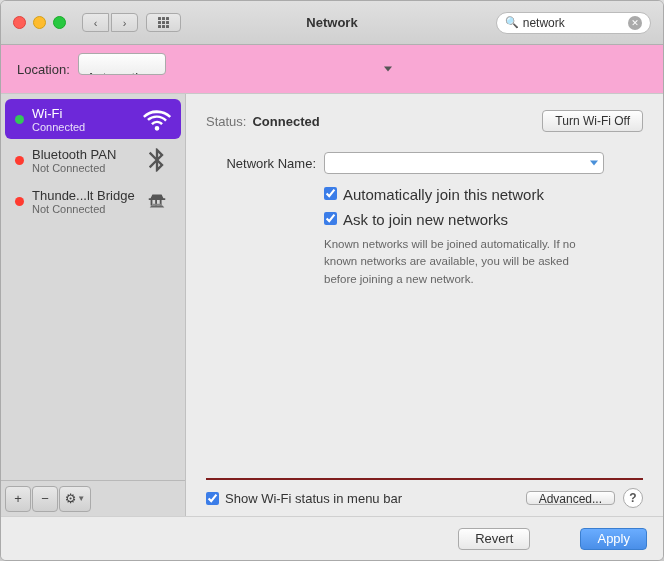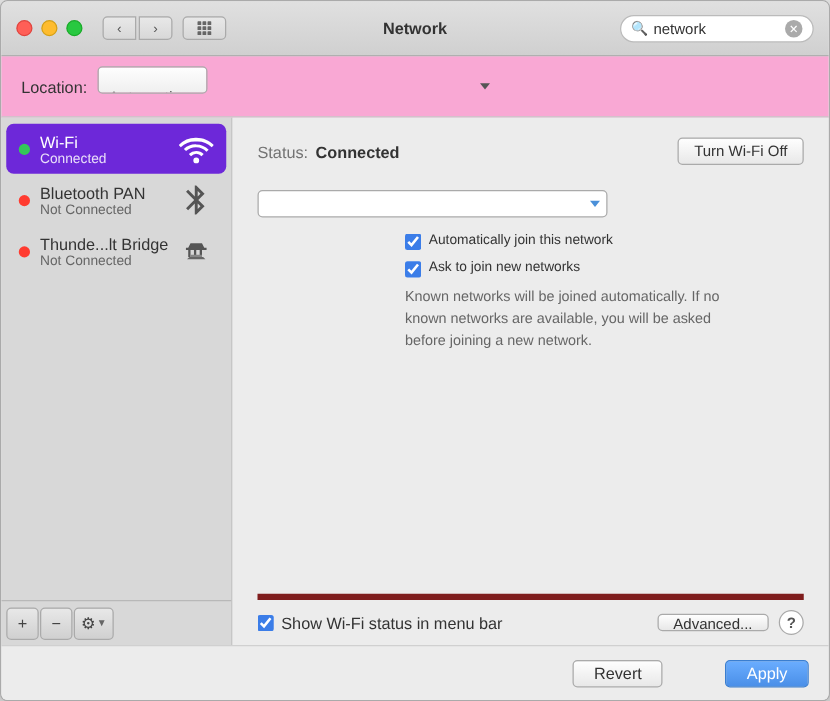--- a/index.html
+++ b/index.html
@@ -352,41 +352,41 @@
       margin-bottom: 8px;
       padding-left: 118px;
     }
     .checkbox-row input[type="checkbox"] {
       margin-right: 6px;
       margin-top: 1px;
       cursor: pointer;
       accent-color: #3b7de8;
     }
     .checkbox-label {
-      font-size: 11px;
+      font-size: 15px;
       color: #333;
     }
 
     .help-text {
       padding-left: 118px;
       font-size: 11.5px;
       color: #666;
       line-height: 1.5;
       max-width: 380px;
       margin-bottom: 16px;
     }
 
     .spacer { flex: 1; }
 
     
     .bottom-bar {
       display: flex;
       align-items: center;
       padding: 8px 0;
-      border-top: 5px solid #7f1d1d;
+      border-top: 2px solid #7f1d1d;
       margin-top: 8px;
     }
     .show-wifi-checkbox {
       display: flex;
       align-items: center;
       gap: 6px;
       flex: 1;
     }
     .show-wifi-checkbox input {
       accent-color: #3b7de8;
@@ -574,20 +574,21 @@
 
       <div class="detail-panel">
 
         <div class="status-row">
           <span class="status-label">Status:</span>
           <span class="status-value">Connected</span>
           <button class="turn-off-btn">Turn Wi-Fi Off</button>
         </div>
 
         <div class="network-name-row">
+          <span class="field-label">Network Name:</span>
           <div class="select-wrapper-full">
             <select class="network-select">
               <option value=""></option>
             </select>
           </div>
         </div>
 
         <div class="checkbox-row">
           <input type="checkbox" id="autojoin" checked="" style="">
           <label for="autojoin" class="checkbox-label">Automatically join this network</label>

